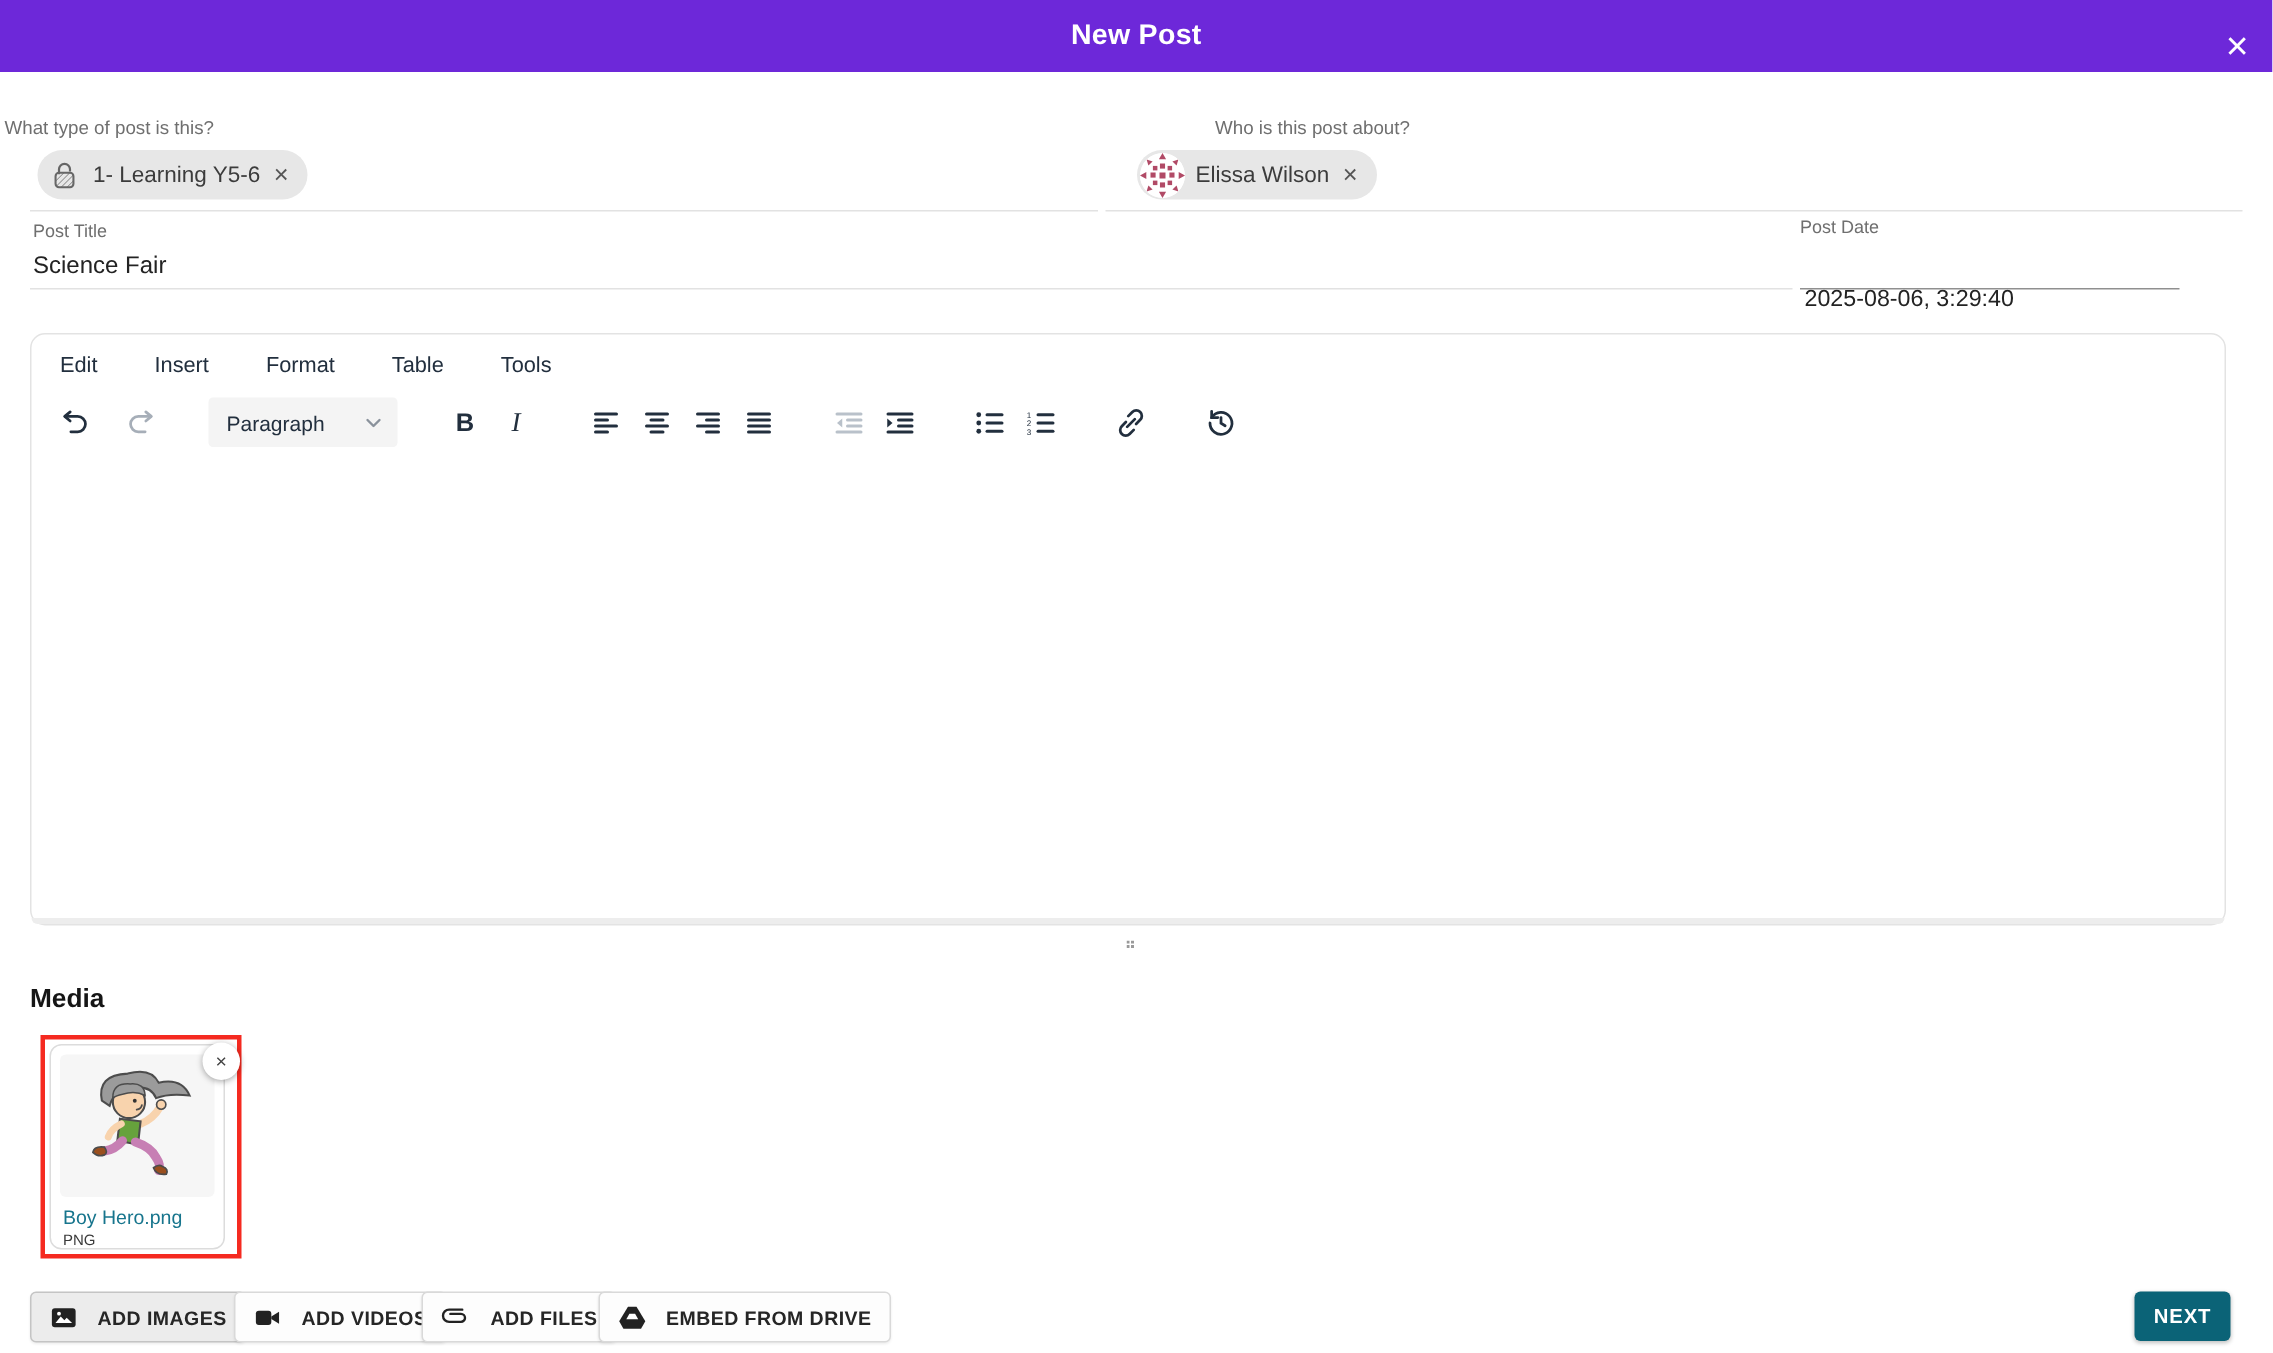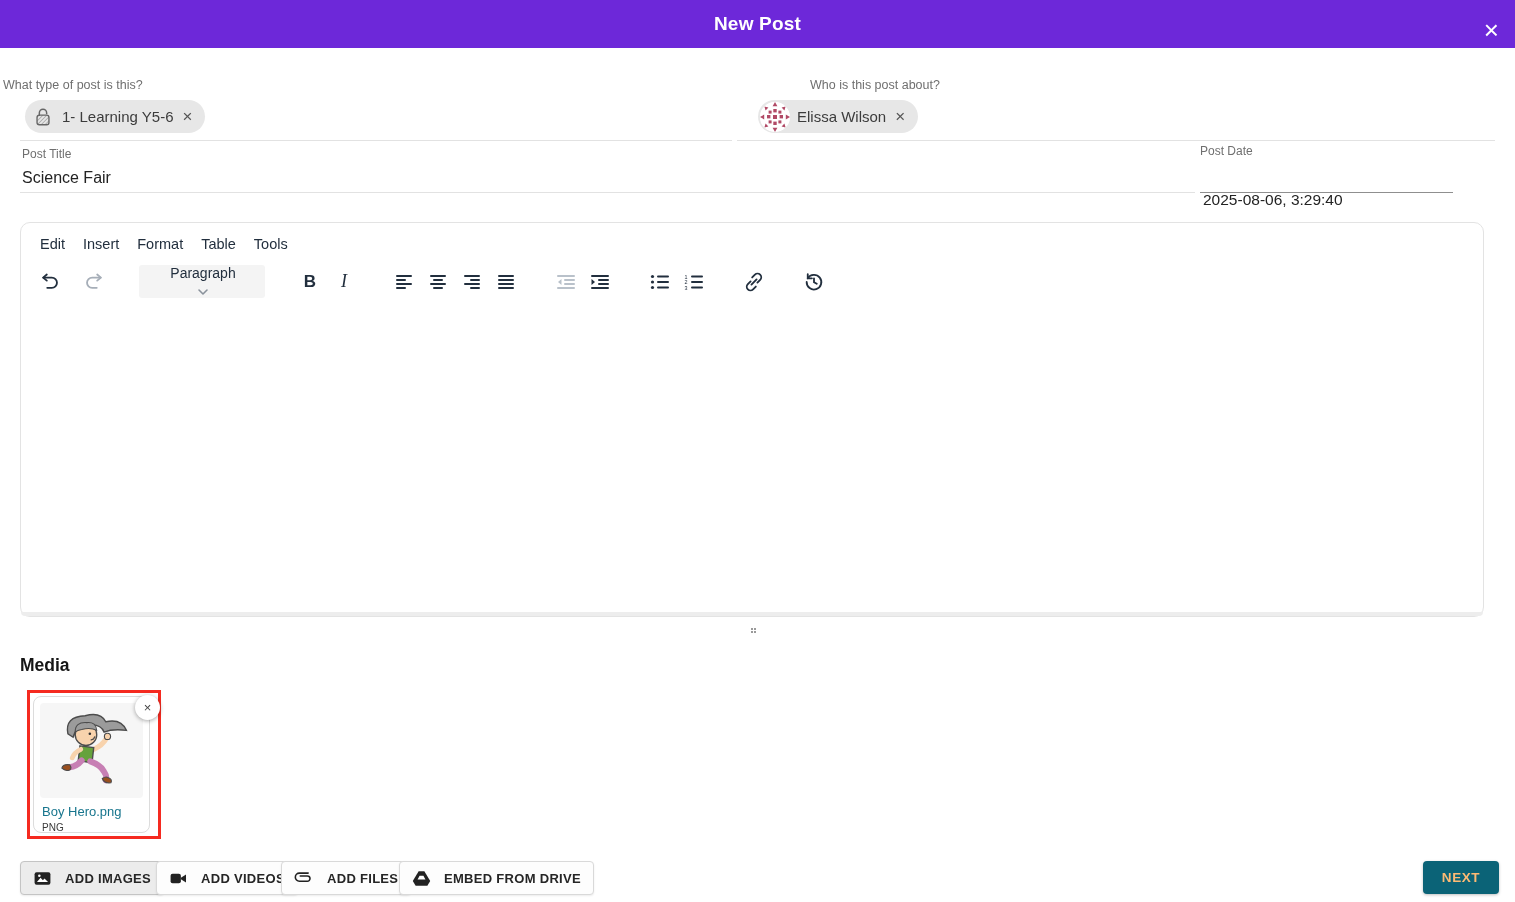--- a/index.html
+++ b/index.html
@@ -37,36 +37,36 @@
   .hline { position:absolute; height:1px; background:#e2e2e2; }
   .hline-dark { position:absolute; height:1px; background:#8f8f8f; }
 
   .value-16 { font-size:16px; color:#232323; }
 
   
   .editor {
     position:absolute; left:20px; top:222px; width:1464px; height:395px;
     border:1px solid #e3e3e3; border-radius:10px; background:#fff;
   }
-  .menubar { display:flex; gap:0; padding:9px 8px 4px 10px; }
+  .menubar { display:flex; gap:20px; padding:9px 8px 4px 10px; }
   .menu-item {
     font-size:14.5px; color:#222f3e; padding:4px 9px; border-radius:3px; cursor:pointer;
   }
   .toolbar { display:flex; align-items:center; padding:5px 10px 8px 12px; }
   .tb-btn {
     width:34px; height:30px; display:flex; align-items:center; justify-content:center;
     border-radius:3px; cursor:pointer; color:#222f3e;
   }
   .tb-btn svg { display:block; }
   .tb-sep { width:10px; }
   .tb-gap { width:26px; }
   .fmt-select {
     width:126px; height:33px; background:#f4f4f4; border-radius:3px;
     display:flex; align-items:center; justify-content:space-between;
-    padding:0 10px 0 12px; margin:0 2px; cursor:pointer;flex-direction:column;
+    padding:0 10px 0 12px; margin:0 2px; cursor:pointer;
   }
   .fmt-select span { font-size:14px; color:#222f3e; }
   .bold-glyph { font-weight:700; font-size:17px; }
   .italic-glyph { font-style:italic; font-family:"Liberation Serif", serif; font-size:18px; }
   .editor-body {
     border-top:1px solid #ececec; height:306px; padding:18px 16px; font-size:15.5px;
     color:#232323; cursor:text;
   }
   .editor-foot { position:absolute; bottom:0; left:0; width:100%; height:4px;
     background:#ededed; border-radius:0 0 9px 9px; }
@@ -96,22 +96,22 @@
 
   
   .action-btn {
     position:absolute; top:861px; height:34px; display:inline-flex; align-items:center;
     gap:13px; padding:0 12px; background:#fdfdfd; border:1px solid #d9d9d9; border-radius:4px;
     font-size:13px; font-weight:700; color:#262626; letter-spacing:.3px; cursor:pointer;
     box-shadow:0 1px 2px rgba(0,0,0,.08);
   }
   .action-btn.active { background:#ececec; border-color:#c4c4c4; }
   .next-btn {
-    position:absolute; left:1423px; top:861px; width:76px; height:33px;
-    background:#0b6377; color:#fdba74; border:none; border-radius:4px;
+    position:absolute; left:1423px; top:861px; width:64px; height:33px;
+    background:#0b6377; color:#ffffff; border:none; border-radius:4px;
     font-family:"Liberation Sans", sans-serif;
     font-size:13.5px; font-weight:700; letter-spacing:.6px; cursor:pointer;
     box-shadow:0 1px 3px rgba(0,0,0,.25);
   }
 </style>
 </head>
 <body>
 
 <div class="modal-header">
   <div class="modal-title">New Post</div>

